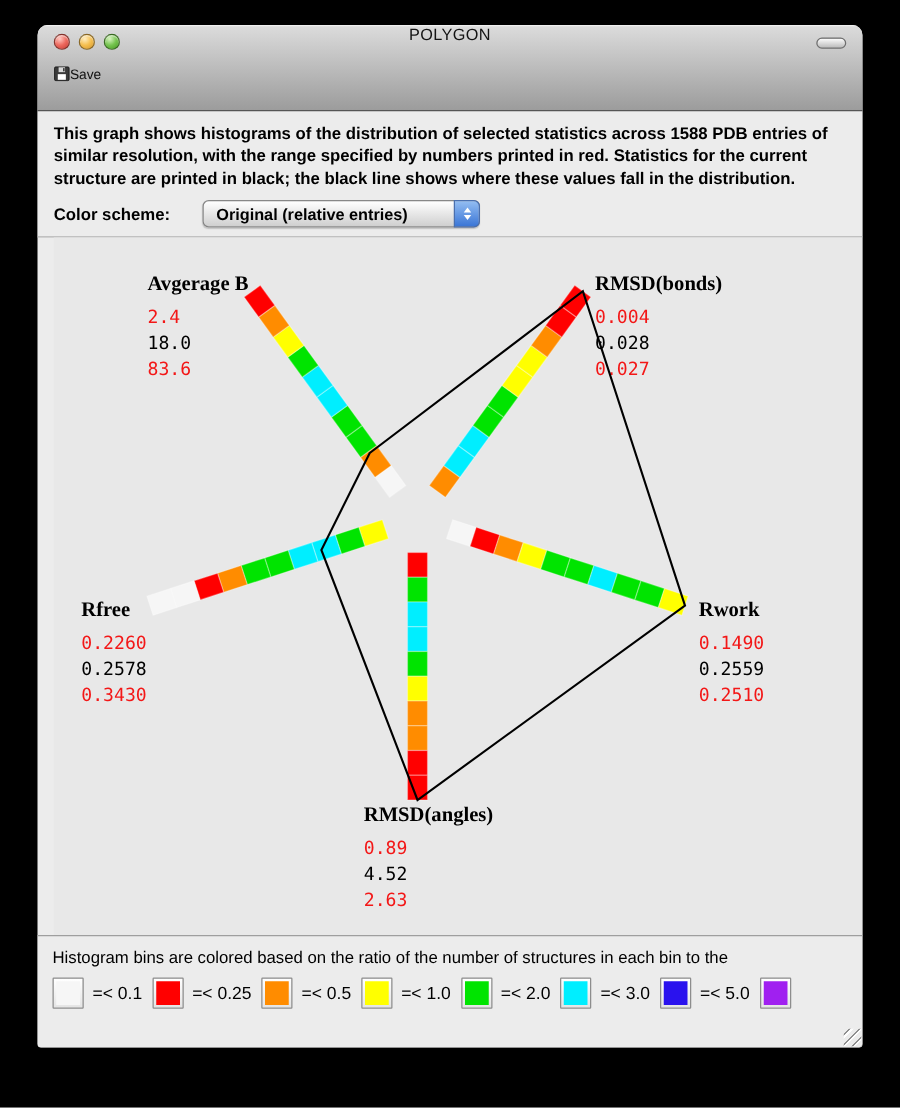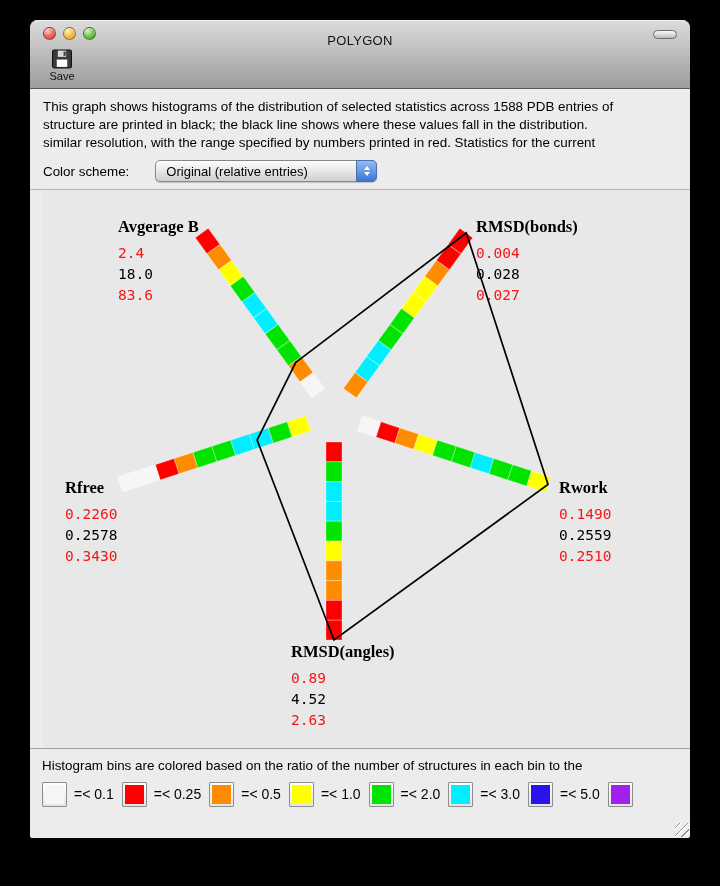--- a/index.html
+++ b/index.html
@@ -16,36 +16,36 @@
     box-shadow:0 12px 30px rgba(0,0,0,.65);
   }
   
   .chrome {
     flex:none; height:68px;
     background:linear-gradient(#dcdcdc, #9c9c9c);
     border-bottom:1px solid #555;
     box-shadow:inset 0 1px 0 rgba(255,255,255,.55);
     position:relative;
   }
-  .titlebar { height:28px; position:relative; display:flex; align-items:flex-end; justify-content:center; }
+  .titlebar { height:28px; position:relative; display:flex; align-items:flex-start; justify-content:center; }
   .traffic { position:absolute; left:13px; top:7px; display:flex; gap:7px; }
   .light { width:13px; height:13px; border-radius:50%; box-sizing:border-box; border:1px solid rgba(0,0,0,.4);
            box-shadow:inset 0 1px 1px rgba(255,255,255,.6); }
   .light.red    { background:radial-gradient(circle at 35% 28%, #ffc9c2, #ee6a5f 48%, #c33a31); }
   .light.yellow { background:radial-gradient(circle at 35% 28%, #ffeec2, #f5bf4f 48%, #d2952c); }
   .light.green  { background:radial-gradient(circle at 35% 28%, #d8f3c0, #76c550 48%, #44991f); }
   .title { font-size:13px; color:#141414; letter-spacing:.3px; }
   .lozenge { position:absolute; right:13px; top:10px; width:24px; height:9px; border-radius:5px; box-sizing:border-box;
              background:linear-gradient(#fbfbfb,#bcbcbc); border:1px solid #6e6e6e; }
   .toolbar { height:40px; display:flex; align-items:flex-start; padding:1px 0 0 13px; }
-  .tool-btn { display:flex; flex-direction:column; align-items:center; width:38px; cursor:default; }
+  .tool-btn { display:flex; flex-direction:row; align-items:center; width:38px; cursor:default; }
   .tool-label { font-size:11px; color:#101010; margin-top:1px; }
   
   .desc-panel { flex:none; height:101px; box-sizing:border-box; background:#ececec;
-                border-bottom:1px solid #b3b3b3; padding:9px 13px 0; }
+                border-bottom:1px solid #b3b3b3; padding:9px 13px 0;font-weight:bold; }
   .desc-text { font-size:13.4px; line-height:1.33; color:#000; }
   .scheme-row { display:flex; align-items:center; gap:26px; margin-top:9px; }
   .scheme-label { font-size:13.4px; color:#000; }
   .popup { position:relative; width:222px; height:22px; box-sizing:border-box; border:1px solid #878787;
            border-radius:5px; background:linear-gradient(#ffffff,#cfcfcf);
            display:flex; align-items:center; padding-left:10px; box-shadow:0 1px 1px rgba(0,0,0,.18); }
   .popup-text { font-size:13px; color:#000; white-space:nowrap; }
   .popup-cap { position:absolute; right:-1px; top:-1px; bottom:-1px; width:21px; border-radius:0 5px 5px 0;
                background:linear-gradient(#93bdf2, #3b76d6); border:1px solid #4a6fae; box-sizing:border-box;
                display:flex; flex-direction:column; align-items:center; justify-content:center; gap:2px; }
@@ -94,22 +94,22 @@
           <rect x="5" y="10" width="10" height="7" fill="#ffffff"></rect>
         </svg>
         <div class="tool-label">Save</div>
       </div>
     </div>
   </div>
 
   <div class="desc-panel">
     <div class="desc-text">
       <div>This graph shows histograms of the distribution of selected statistics across 1588 PDB entries of</div>
+      <div>similar resolution, with the range specified by numbers printed in red.  Statistics for the current</div>
       <div>structure are printed in black; the black line shows where these values fall in the distribution.</div>
-      <div>similar resolution, with the range specified by numbers printed in red.  Statistics for the current</div>
     </div>
     <div class="scheme-row">
       <span class="scheme-label">Color scheme:</span>
       <div class="popup">
         <span class="popup-text">Original (relative entries)</span>
         <span class="popup-cap">
           <span class="arr-up"></span>
           <span class="arr-down"></span>
         </span>
       </div>

